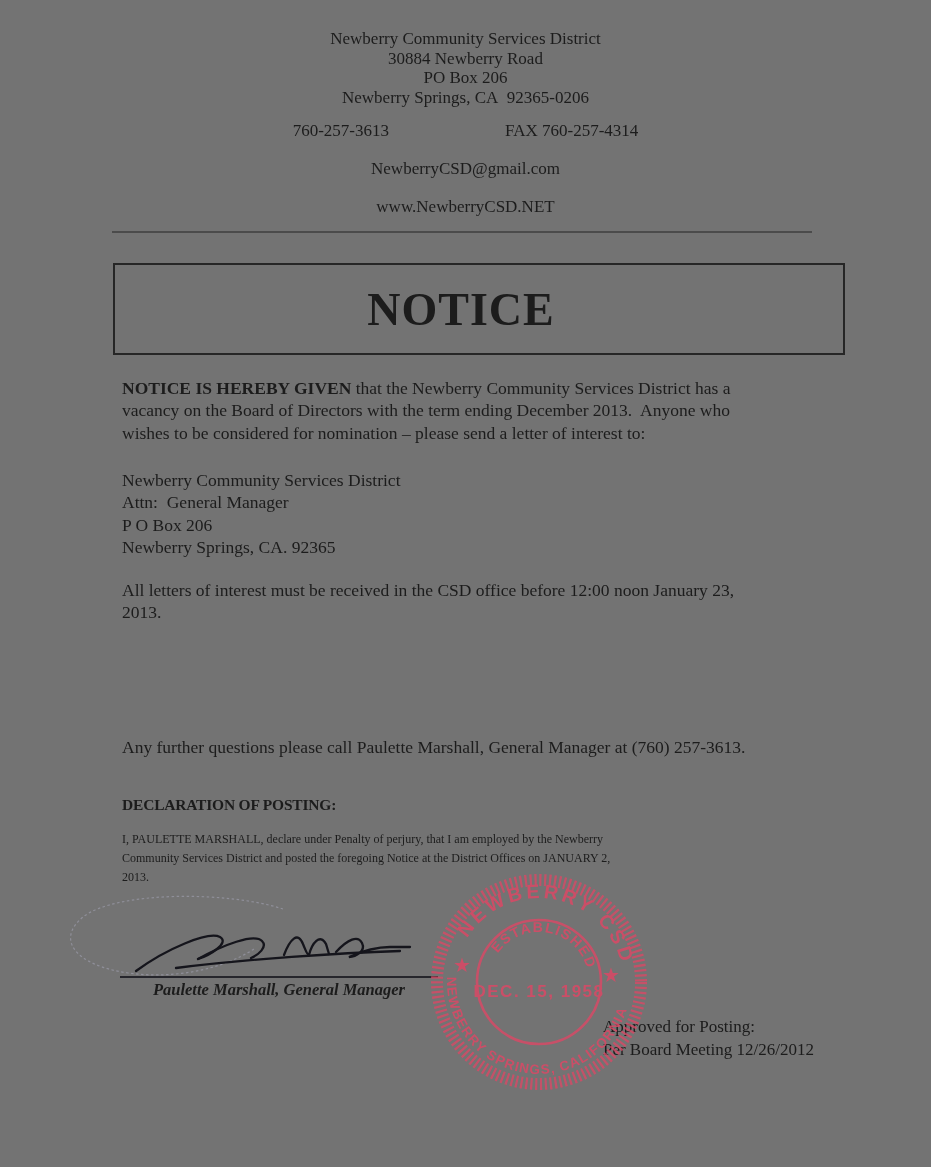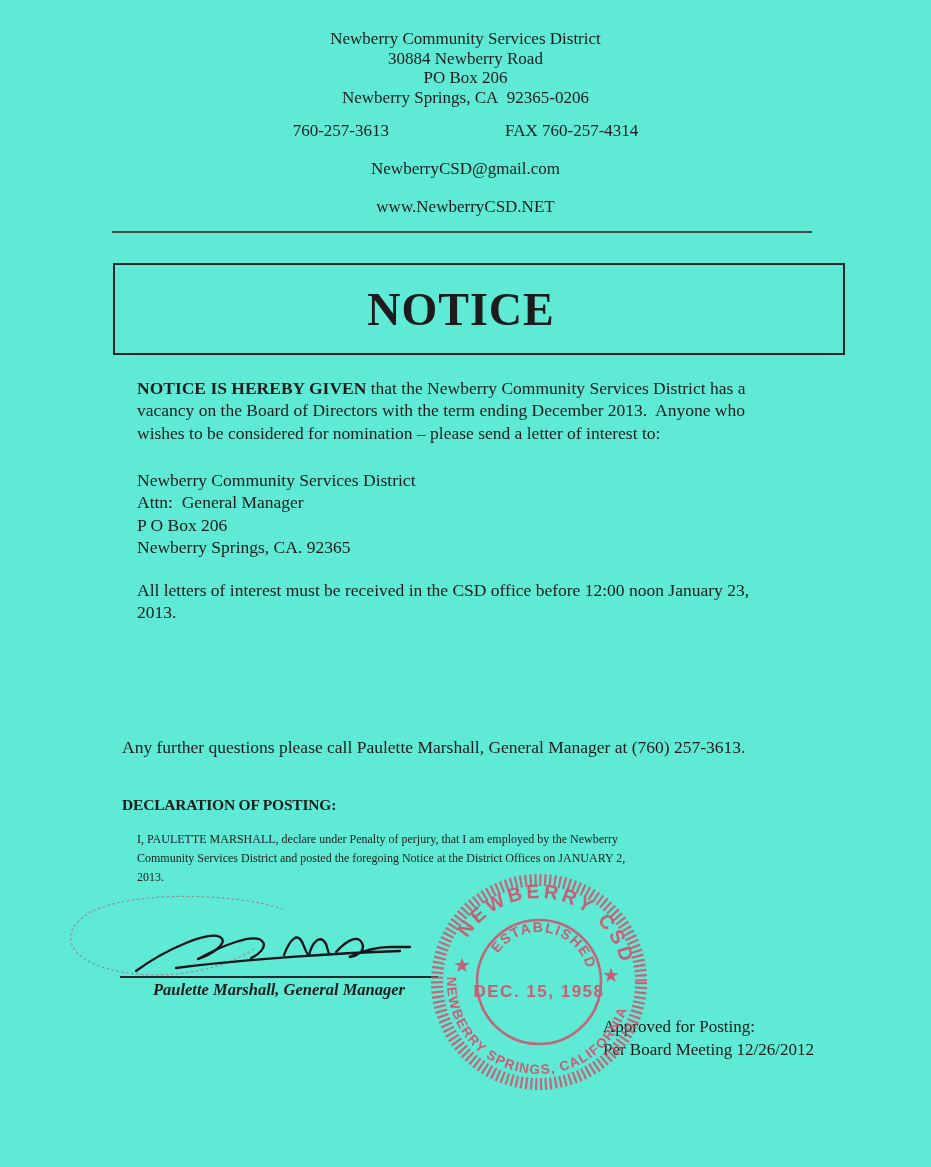--- a/index.html
+++ b/index.html
@@ -1,25 +1,25 @@
 <!DOCTYPE html>
 <html><head>
 <meta charset="utf-8">
 <style>
   html,body{margin:0;padding:0;background:#ffffff;}
   .page{
     position:relative;
     width:931px;height:1167px;
-    background:#5eead4;
+    background:#737373;
     font-family:"Liberation Serif", serif;
     color:#1c1c1c;
     overflow:hidden;
   }
   .abs{position:absolute;}
-  .pre{white-space:pre-line;margin-left:15px;}
+  .pre{white-space:pre-line;}
 
   
   .letterhead{left:0;right:0;top:29px;text-align:center;font-size:17px;line-height:19.5px;}
   .phone-row{left:0;right:0;top:121px;display:flex;justify-content:center;gap:116px;font-size:17px;}
   .email-line{left:0;right:0;top:159px;text-align:center;font-size:17px;}
   .web-line{left:0;right:0;top:197px;text-align:center;font-size:17px;}
   .head-rule{left:112px;width:700px;top:231px;border-top:2px solid #4b4b4b;}
 
   
   .notice-box{

